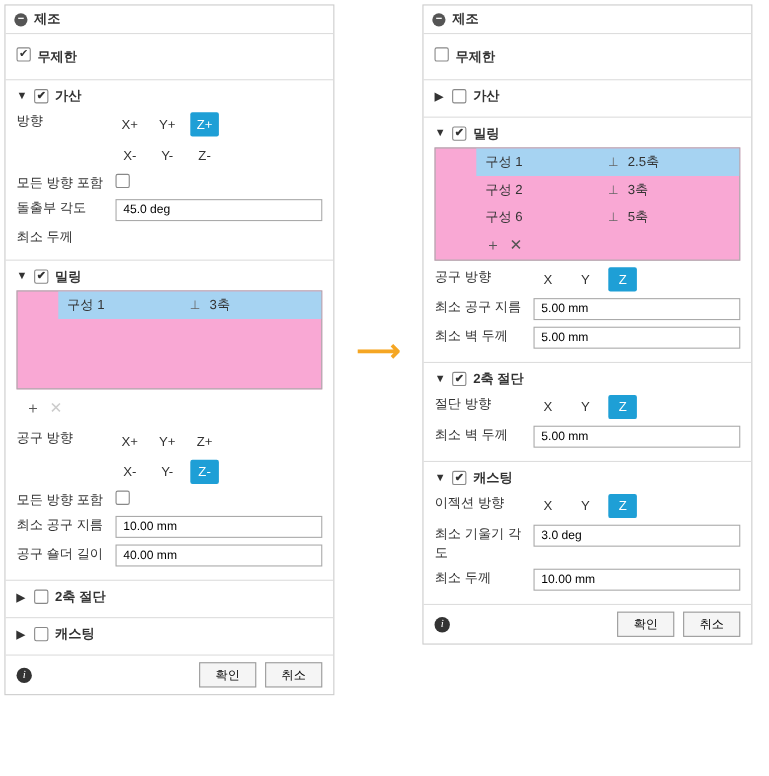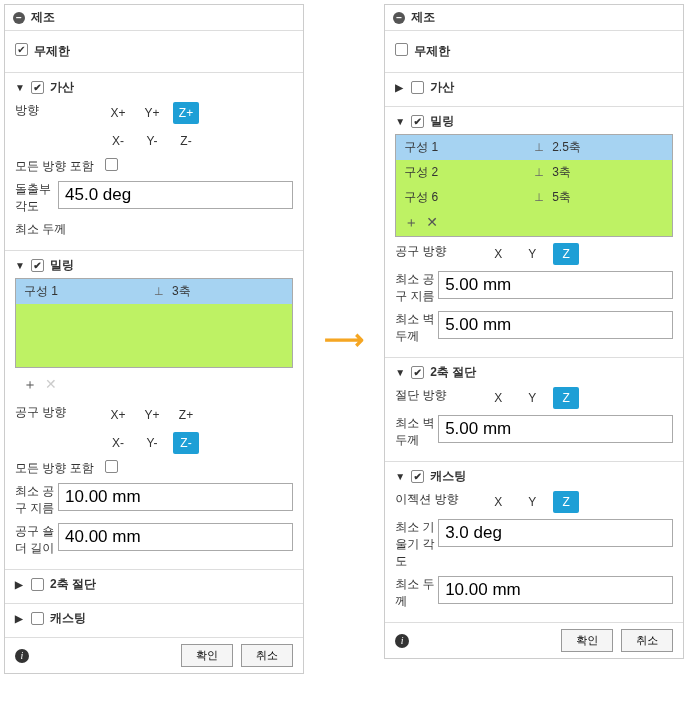--- a/index.html
+++ b/index.html
@@ -9,25 +9,25 @@
 .arrow-col { display: flex; align-items: center; justify-content: center; align-self: center; }
 .arrow { font-size: 28px; color: #f5a623; font-weight: bold; }
 .panel-header { display: flex; align-items: center; padding: 4px 8px; border-bottom: 1px solid #ddd; font-weight: bold; }
 .section { padding: 6px 10px; border-bottom: 1px solid #ddd; }
 .section-header { display: flex; align-items: center; margin-bottom: 4px; cursor: pointer; font-weight: bold; }
 .chev { width: 12px; display: inline-block; font-size: 10px; margin-right: 4px; }
 .cb { width: 13px; height: 13px; border: 1px solid #888; border-radius: 2px; display: inline-flex; align-items: center; justify-content: center; margin-right: 6px; background: #fff; font-size: 10px; line-height: 1; }
 .cb.checked::after { content: "✔"; color: #333; }
 .row { display: flex; align-items: flex-start; margin: 6px 0; }
 .label { width: 90px; }
-.input { flex: 1; border: 1px solid #aaa; padding: 3px 6px; font-size: 17px; background: #fff; }
+.input { flex: 1; border: 1px solid #aaa; padding: 3px 6px; font-size: 11px; background: #fff; }
 .btn-group { display: flex; gap: 8px; }
 .btn-axis { min-width: 26px; height: 22px; display: inline-flex; align-items: center; justify-content: center; font-size: 12px; cursor: pointer; }
 .btn-axis.sel { background: #1e9fd6; color: #fff; border-radius: 2px; }
-.list-box { border: 1px solid #aaa; background: #bef264; min-height: 60px; margin: 4px 0; }
+.list-box { border: 1px solid #aaa; background: #f9a8d4; min-height: 60px; margin: 4px 0; padding-left: 37px; }
 .list-row { display: flex; align-items: center; padding: 4px 8px; cursor: pointer; }
 .list-row.sel { background: #a6d3f2; }
 .list-cell { flex: 1; }
 .list-icons { display: flex; gap: 8px; padding: 4px 8px; font-size: 14px; color: #555; }
 .list-icons span { cursor: pointer; }
 .footer { display: flex; align-items: center; justify-content: space-between; padding: 6px 10px; }
 .footer-btns { display: flex; gap: 8px; }
 .btn { border: 1px solid #999; background: #f5f5f5; padding: 3px 14px; cursor: pointer; font-size: 11px; }
 .info-icon { width: 14px; height: 14px; border-radius: 50%; background: #333; color: #fff; display: inline-flex; align-items: center; justify-content: center; font-size: 10px; font-style: italic; font-family: serif; }
 .minus-circle { width: 12px; height: 12px; border-radius: 50%; background: #555; color: #fff; display: inline-flex; align-items: center; justify-content: center; font-size: 10px; line-height: 1; margin-right: 6px; }

